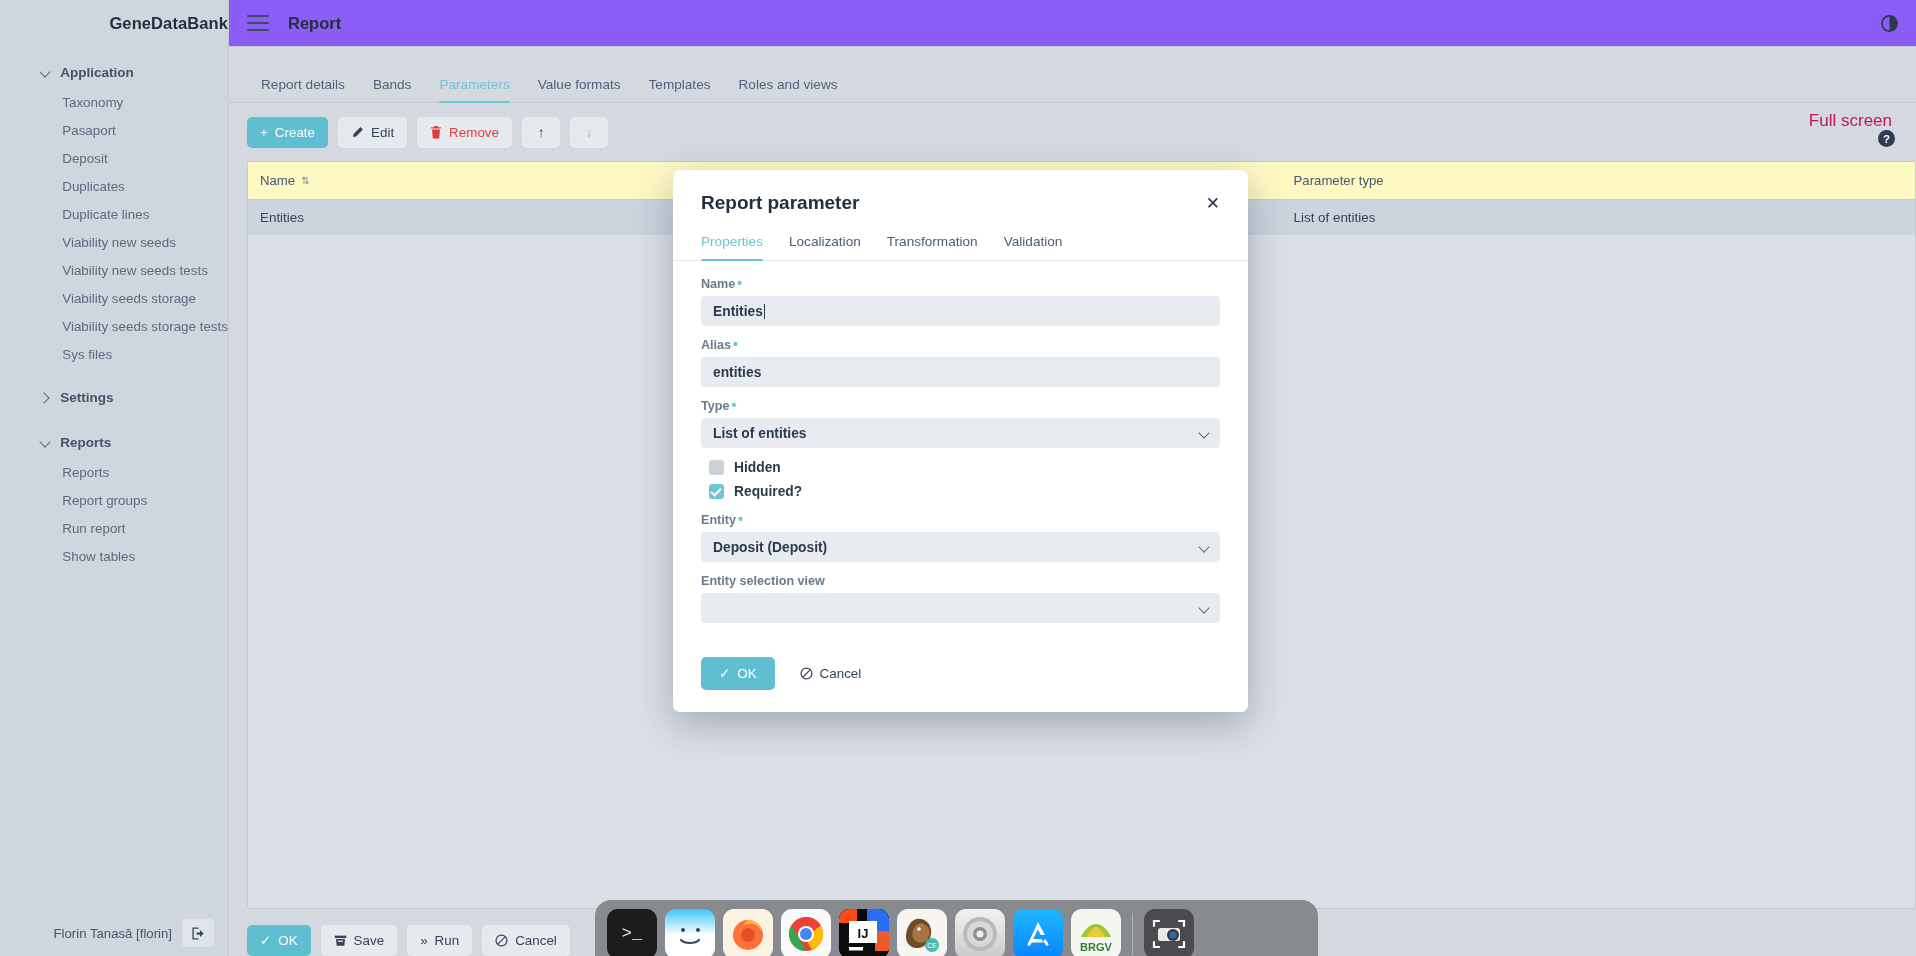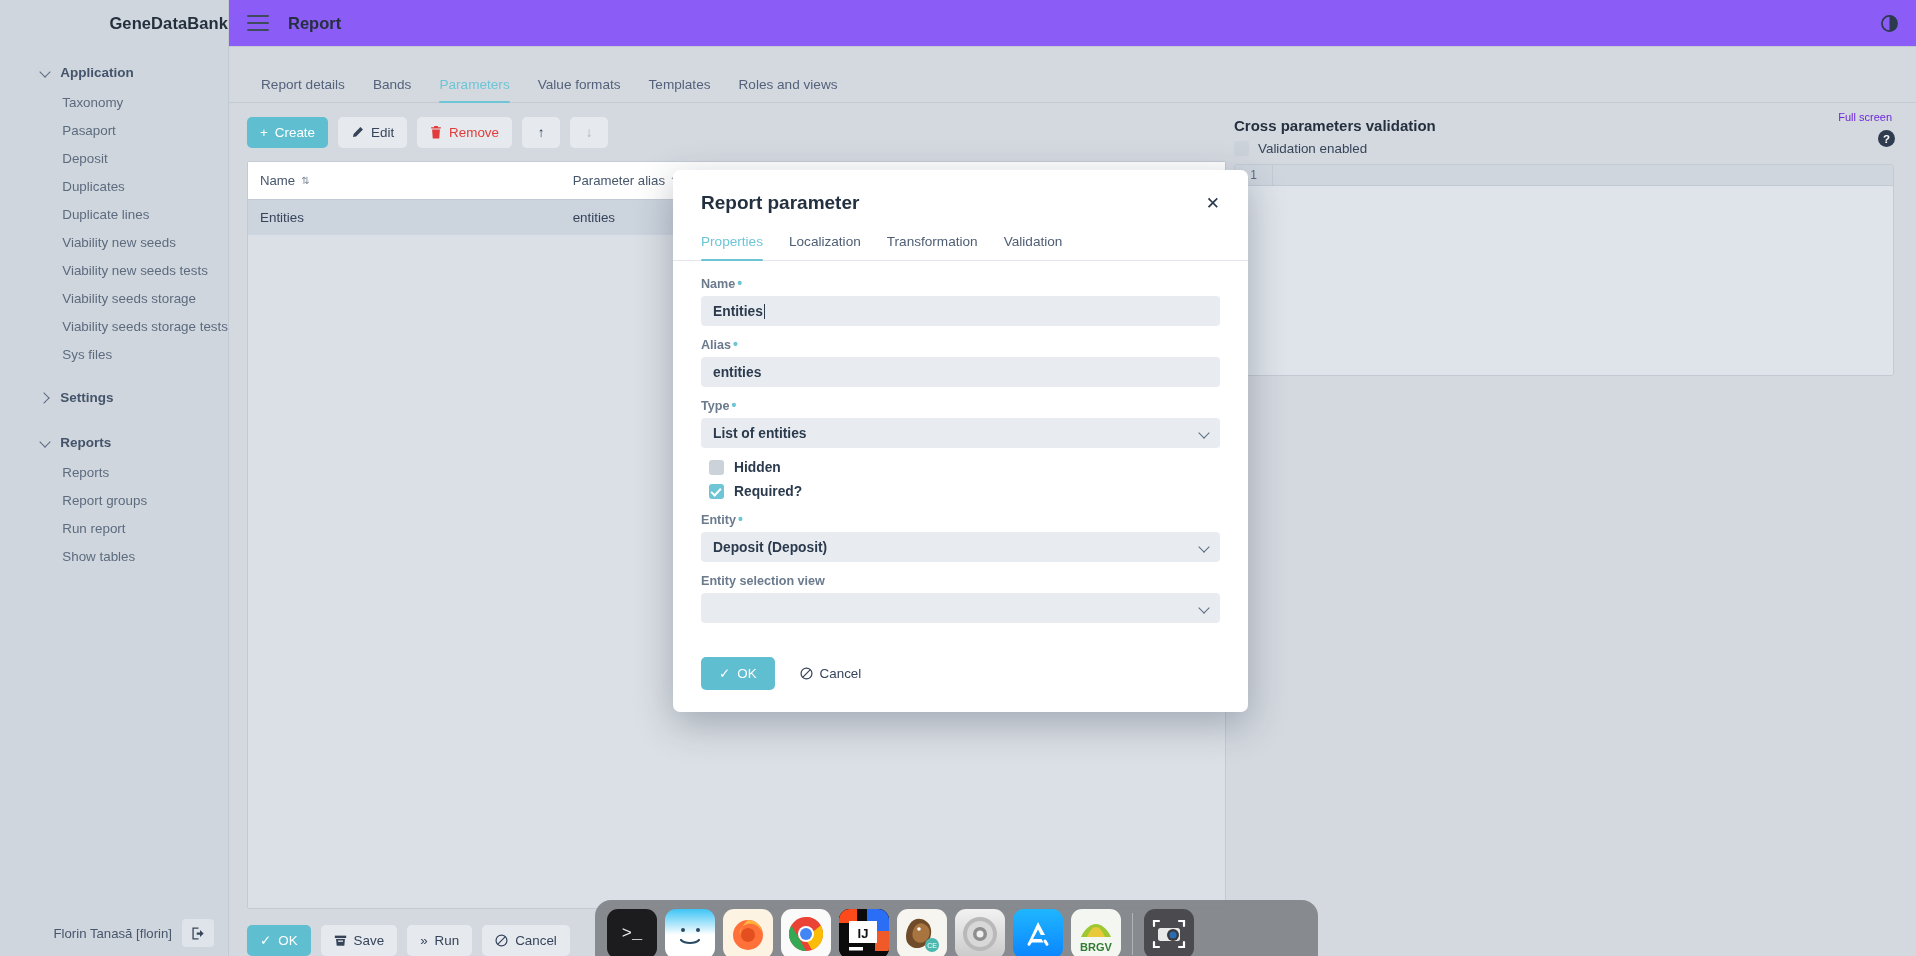--- a/index.html
+++ b/index.html
@@ -116,37 +116,37 @@
   
   .table-wrap {
     border: 1px solid #c3cad3; border-radius: 2px;
     background: #dbe0e6; flex: 1 1 auto; margin-bottom: 0;
     display: flex; flex-direction: column; min-height: 0;
     margin-right: 0;
   }
   table.grid { width: 100%; border-collapse: collapse; table-layout: fixed; }
   table.grid th {
     text-align: left; font-size: 13.2px; font-weight: normal; color: #46566b;
-    padding: 11px 12px; background: #ffffff;
+    padding: 11px 12px; background: #fef9c3;
     border-bottom: 1px solid #c3cad3;
   }
   table.grid th .sorter { display: inline-block; margin-left: 6px; color: #7b8798; font-size: 10px; line-height: 1; vertical-align: 1px; }
   table.grid td {
     font-size: 13.4px; color: #36445a; padding: 10px 12px;
     background: #ccd4de;
   }
   .grid-body-fill { flex: 1 1 auto; background: #dbe0e6; }
 
   
   .actionbar { display: flex; gap: 10px; padding: 16px 0 0 0; }
 
   
   .rp-title { font-size: 15px; font-weight: bold; color: #25303f; padding-top: 14px; }
   .rp-check { display: flex; align-items: center; gap: 9px; margin-top: 7px; font-size: 13.4px; color: #36445a; }
-  .fullscreen-label { position: absolute; right: 24px; top: 111px; font-size: 11px; color: #6d28d9; }
+  .fullscreen-label { position: absolute; right: 24px; top: 111px; font-size: 17px; color: #be185d; }
   .help-badge {
     position: absolute; right: 21px; top: 130px;
     width: 17px; height: 17px; border-radius: 50%;
     background: #2f3c50; color: #fff; font-size: 11.5px; font-weight: bold;
     display: flex; align-items: center; justify-content: center;
   }
   .cpv-table {
     margin-top: 8px; border: 1px solid #c3cad3; border-radius: 3px;
     background: #dde2e8; height: 212px; overflow: hidden;
     display: flex; flex-direction: column;
@@ -394,34 +394,20 @@
               <svg width="13" height="13" viewBox="0 0 16 16">
                   <circle cx="8" cy="8" r="6.7" fill="none" stroke="#36445a" stroke-width="1.5"></circle>
                   <line x1="3.3" y1="12.7" x2="12.7" y2="3.3" stroke="#36445a" stroke-width="1.5"></line>
                 </svg>
             </span>
             <span>Cancel</span>
           </button>
         </div>
       </div>
 
-      <div class="right-pane">
-        <div class="rp-title">Cross parameters validation</div>
-        <div class="rp-check">
-          <span class="cb"></span>
-          <span>Validation enabled</span>
-        </div>
-        <div class="cpv-table">
-          <div class="cpv-head">
-            <div class="c1">1</div>
-            <div class="c2"></div>
-          </div>
-          <div class="cpv-body"></div>
-        </div>
-      </div>
 
     </div>
 
     <div class="fullscreen-label">Full screen</div>
     <div class="help-badge">?</div>
   </section>
 
   <div class="modal-backdrop"></div>
   <div class="modal">
     <div class="modal-head">

